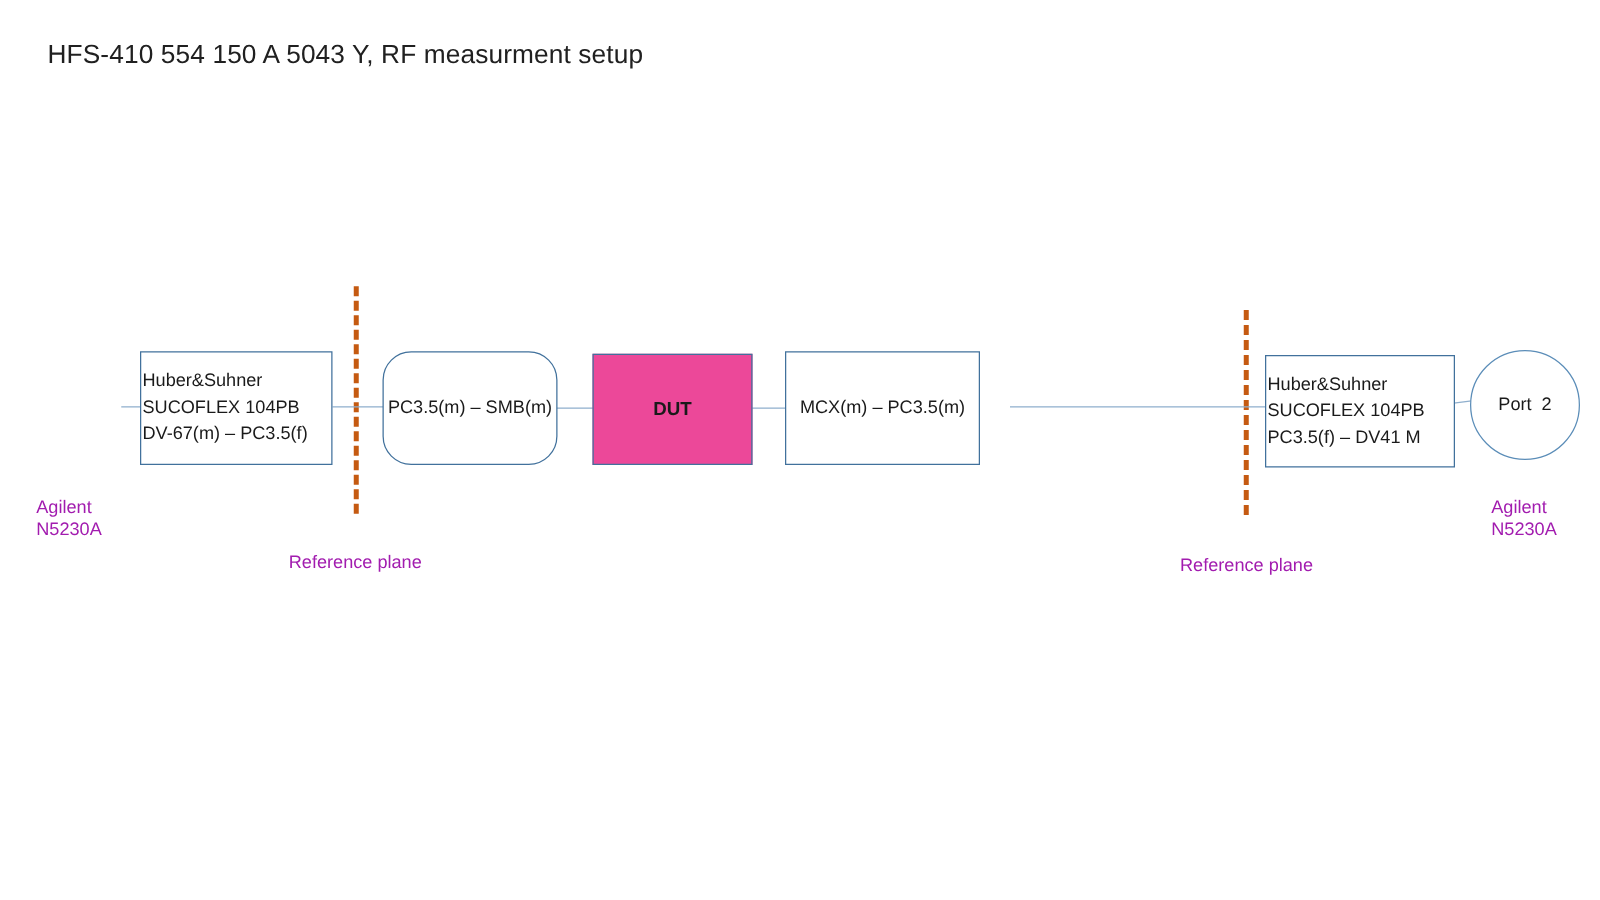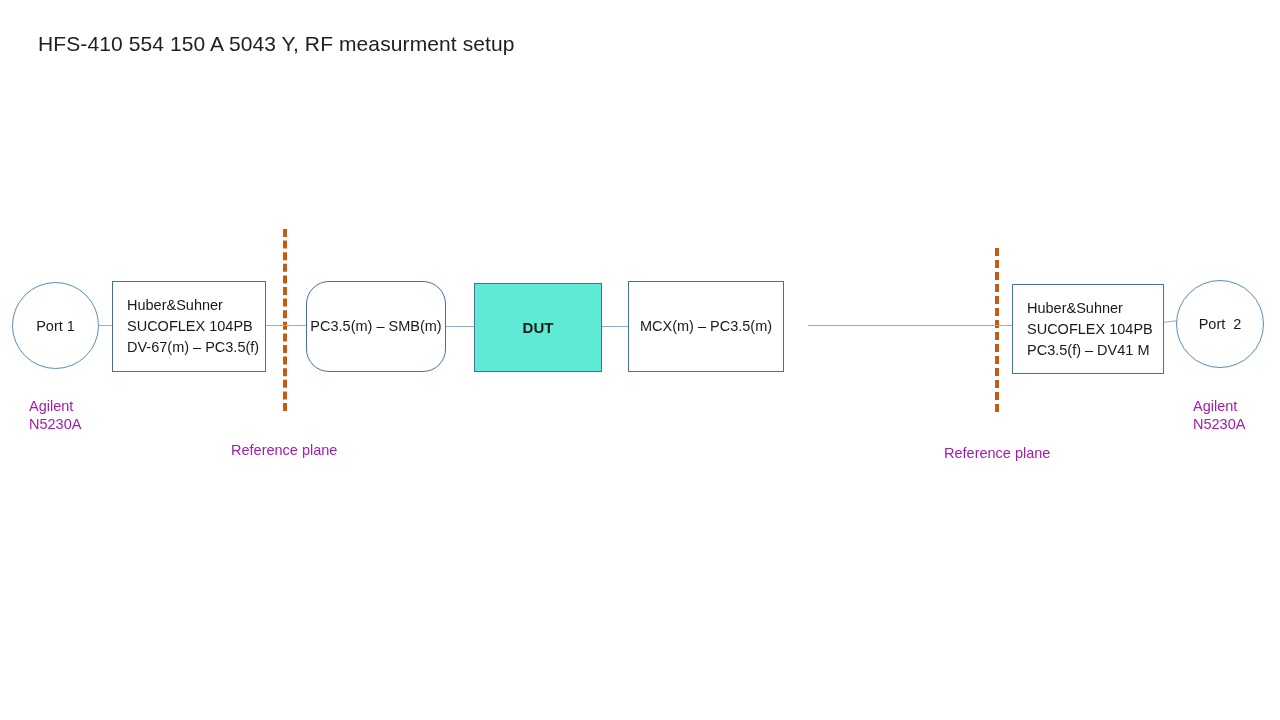--- a/index.html
+++ b/index.html
@@ -58,26 +58,26 @@
     display: flex;
     flex-direction: column;
     align-items: center;
     justify-content: center;
     font-size: 14.5px;
     line-height: 21px;
     color: #1a1a1a;
     white-space: nowrap;
   }
   .block .line { display: block; }
-  .block.multi { align-items: flex-start; padding-left: 14px; }
+  .block.multi { align-items: flex-start; padding-left: 1px; }
 
   #cable-left-block  { left: 112px;  top: 281px; width: 154px; height: 91px; }
   #adapter-in-block  { left: 306px;  top: 281px; width: 140px; height: 91px; border-radius: 23px; }
   #dut-block         { left: 474px;  top: 283px; width: 128px; height: 89px;
-                       background: #5eead4; font-weight: bold; font-size: 15px; }
+                       background: #ec4899; font-weight: bold; font-size: 15px; }
   #adapter-out-block { left: 628px;  top: 281px; width: 156px; height: 91px; }
   #cable-right-block { left: 1012px; top: 284px; width: 152px; height: 90px; }
 
   
   .wire {
     position: absolute;
     height: 0;
     border-top: 1.2px solid #8FAFCD;
   }
   #wire-port1-cable    { left: 97px;   top: 325px; width: 17px; }
@@ -120,23 +120,20 @@
   <div class="ref-line" id="ref-line-left"></div>
   <div class="ref-line" id="ref-line-right"></div>
 
   <div class="wire" id="wire-port1-cable"></div>
   <div class="wire" id="wire-cable-adapter"></div>
   <div class="wire" id="wire-adapter-dut"></div>
   <div class="wire" id="wire-dut-adapter"></div>
   <div class="wire" id="wire-adapter-cable"></div>
   <div class="wire" id="wire-cable-port2"></div>
 
-  <div class="port-node" id="port1-node">
-    <span>Port 1</span>
-  </div>
 
   <div class="block multi" id="cable-left-block">
     <span class="line">Huber&amp;Suhner</span>
     <span class="line">SUCOFLEX 104PB</span>
     <span class="line">DV-67(m) – PC3.5(f)</span>
   </div>
 
   <div class="block" id="adapter-in-block">
     <span class="line">PC3.5(m) – SMB(m)</span>
   </div>

